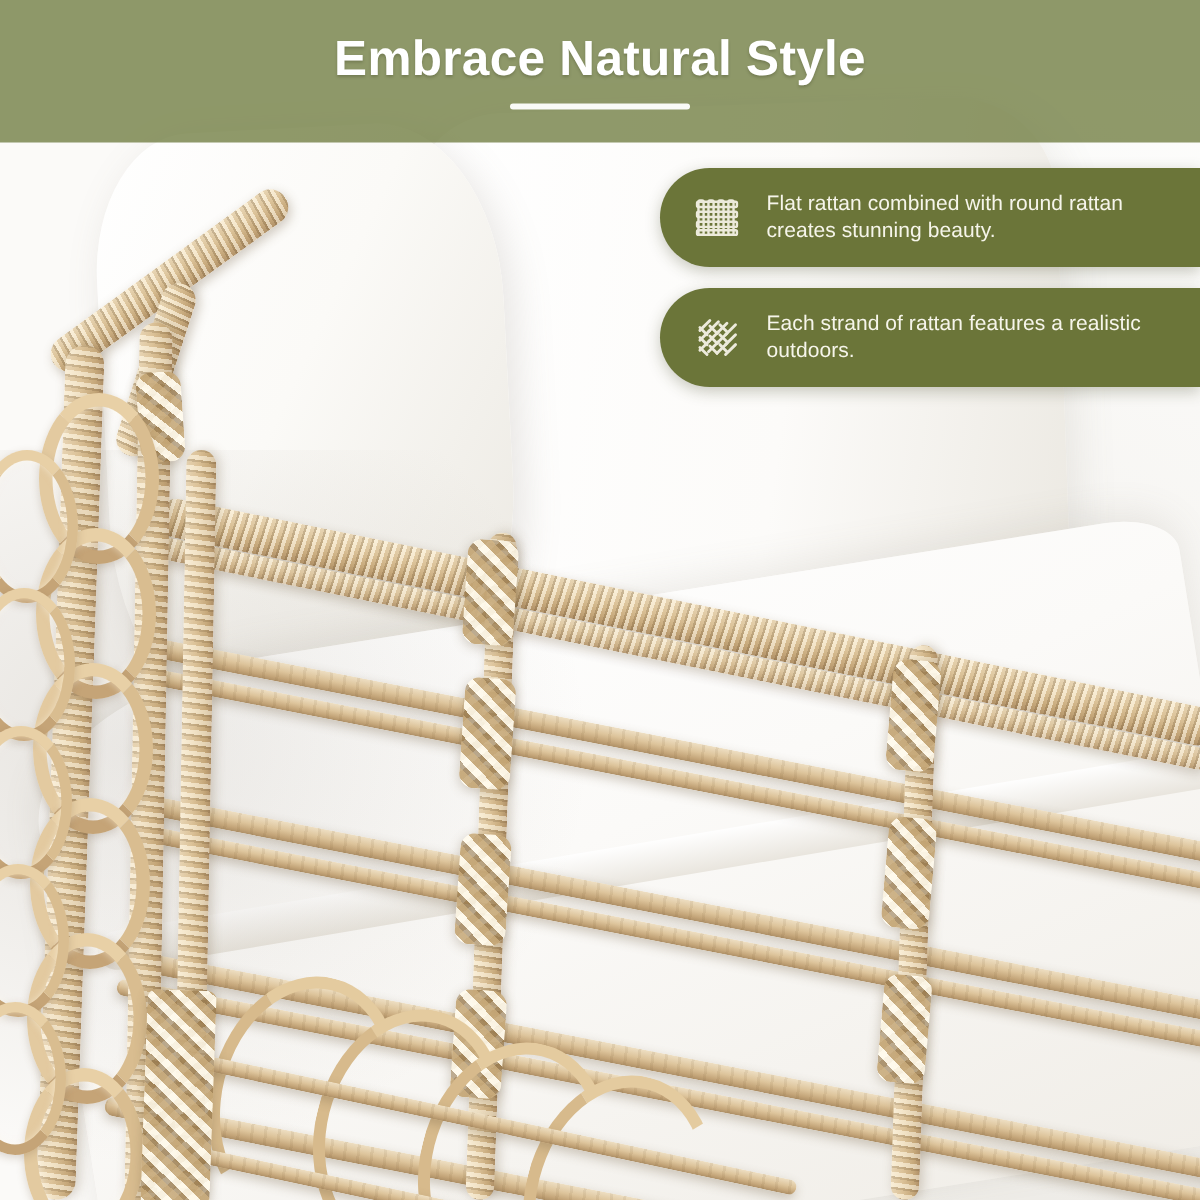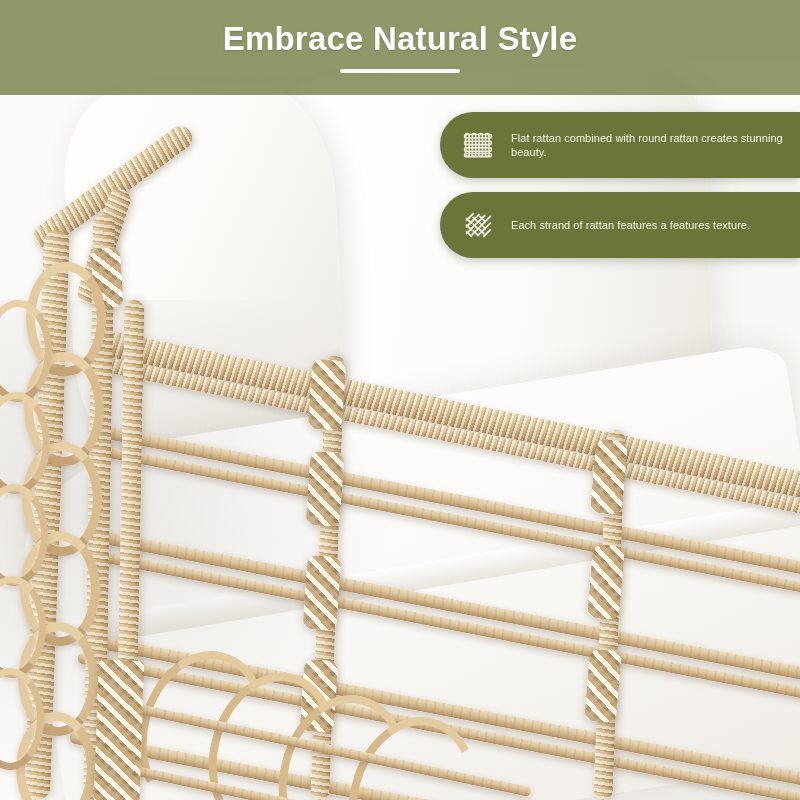--- a/index.html
+++ b/index.html
@@ -138,21 +138,21 @@
     border-radius:34px 0 0 34px;
     padding:13px 16px 13px 18px;
     min-height:40px;
     box-shadow:0 3px 10px rgba(60,66,34,.28);
   }
   .pill-icon{
     flex:0 0 auto;width:40px;height:40px;display:flex;align-items:center;justify-content:center;
   }
   .pill-icon svg{width:38px;height:38px;display:block;}
   .pill-text{
-    color:#f6f5ea;font-size:11px;line-height:1.28;font-weight:400;
+    color:#f6f5ea;font-size:14px;line-height:1.28;font-weight:400;
     letter-spacing:.05px;
   }
 </style>
 </head>
 <body>
 
 <div id="stage">
 
   <div class="photo">
 
@@ -263,18 +263,18 @@
             <path d="M15 12 L20 17"></path> 
             <path d="M22 11 L27 16"></path>
           <path d="M8 20 L13 25"></path> 
             <path d="M15 19 L20 24"></path> 
             <path d="M22 18 L27 23"></path>
           <path d="M8 27 L13 32"></path> 
             <path d="M15 26 L20 31"></path> 
             <path d="M22 25 L27 30"></path>
         </svg>
       </span>
-      <span class="pill-text">Each strand of rattan features a features texture.</span>
+      <span class="pill-text">Each strand of rattan features a realistic outdoors.</span>
     </div>
 
 
   </div>
 </div>
 
 </body></html>

